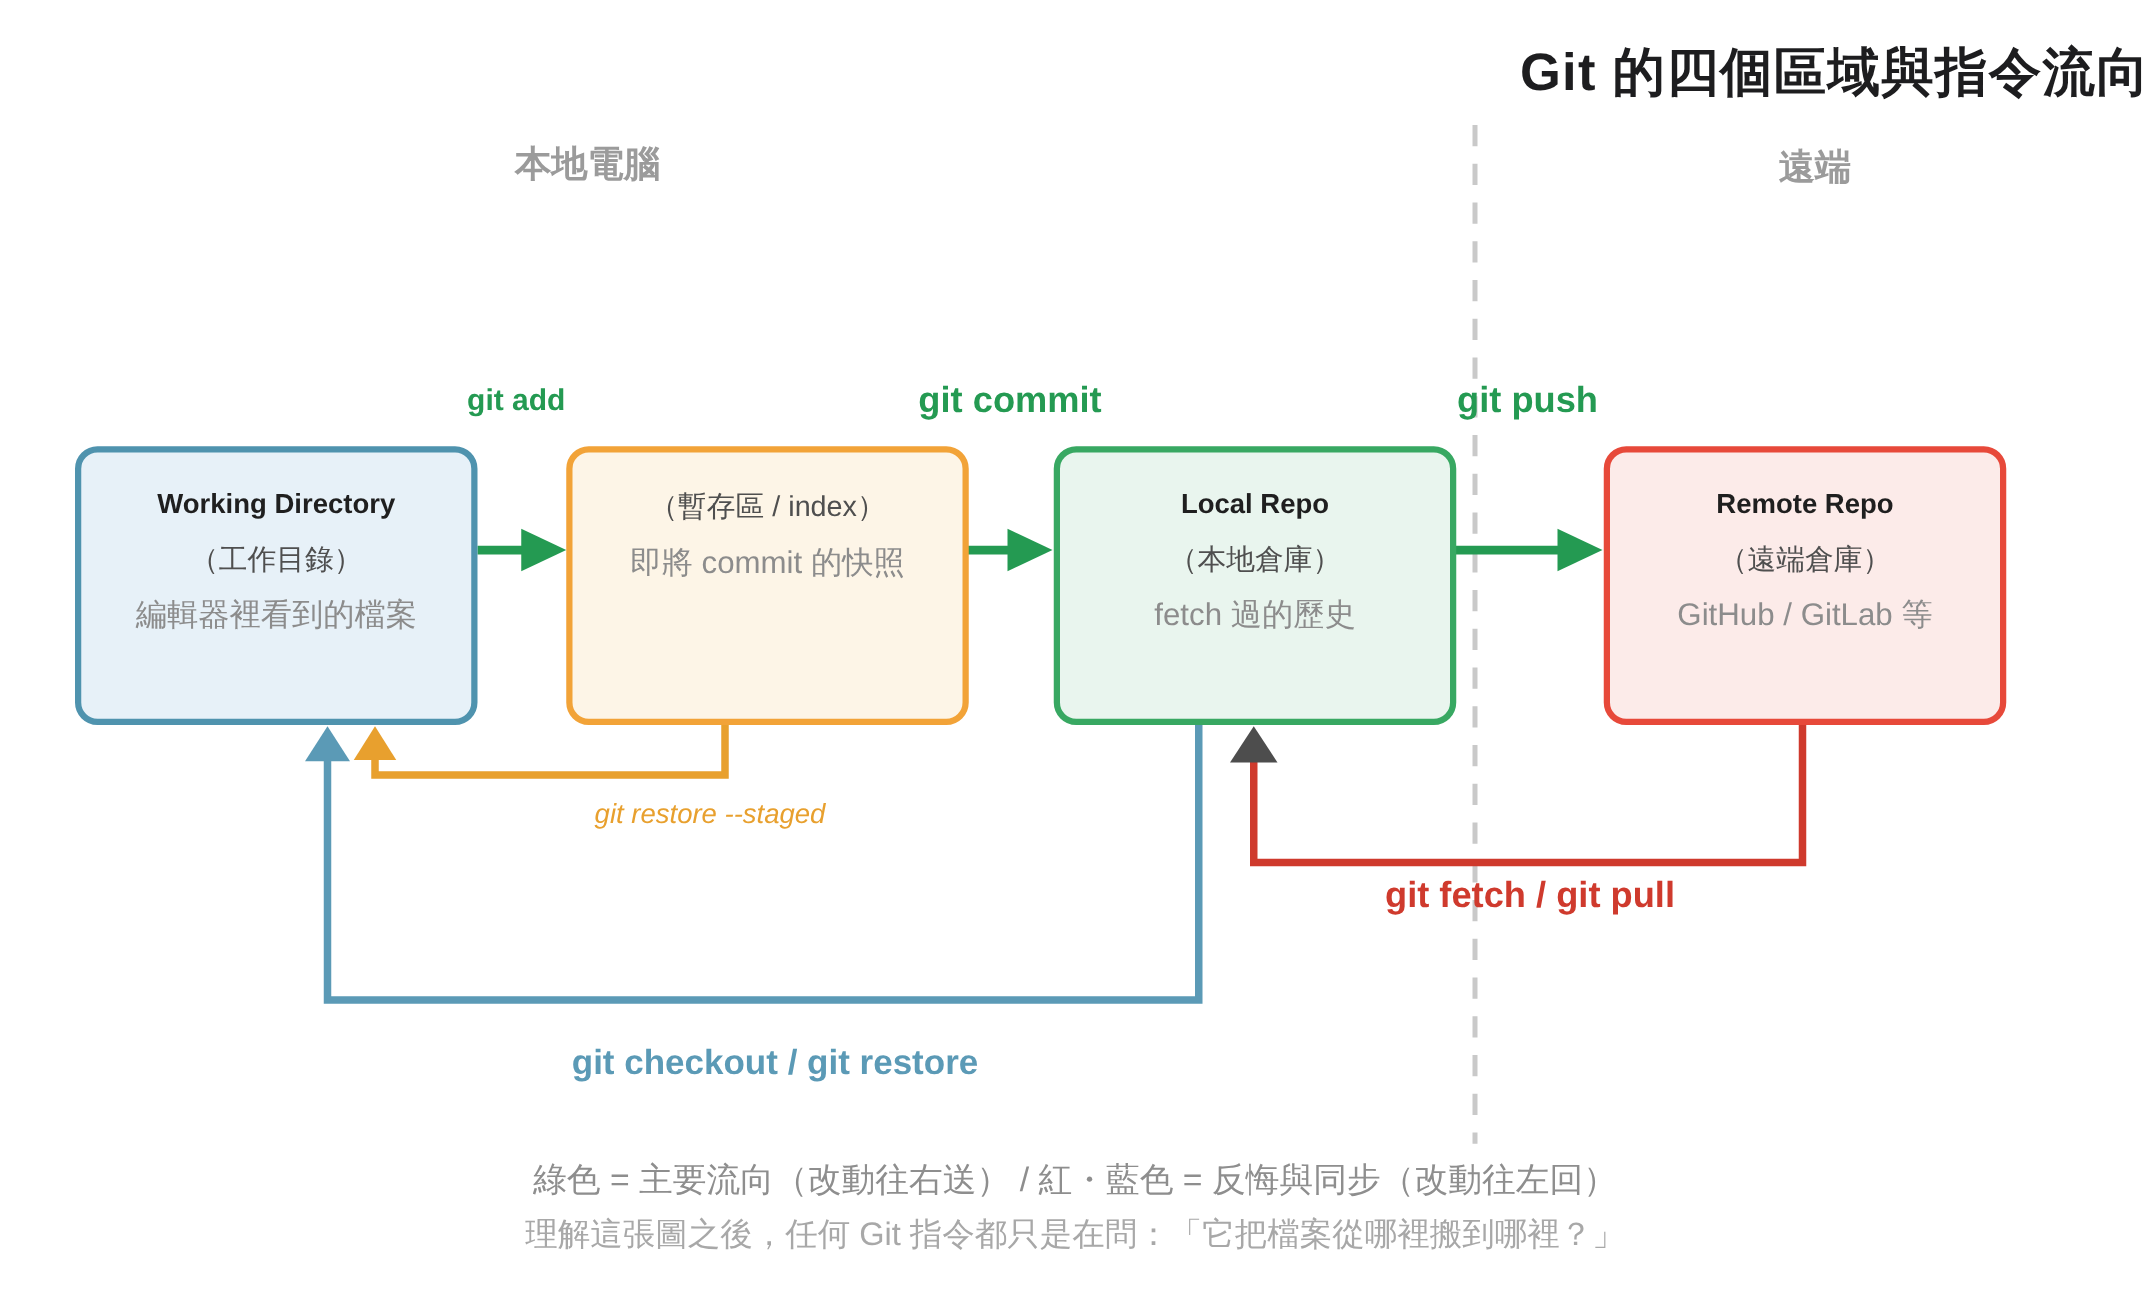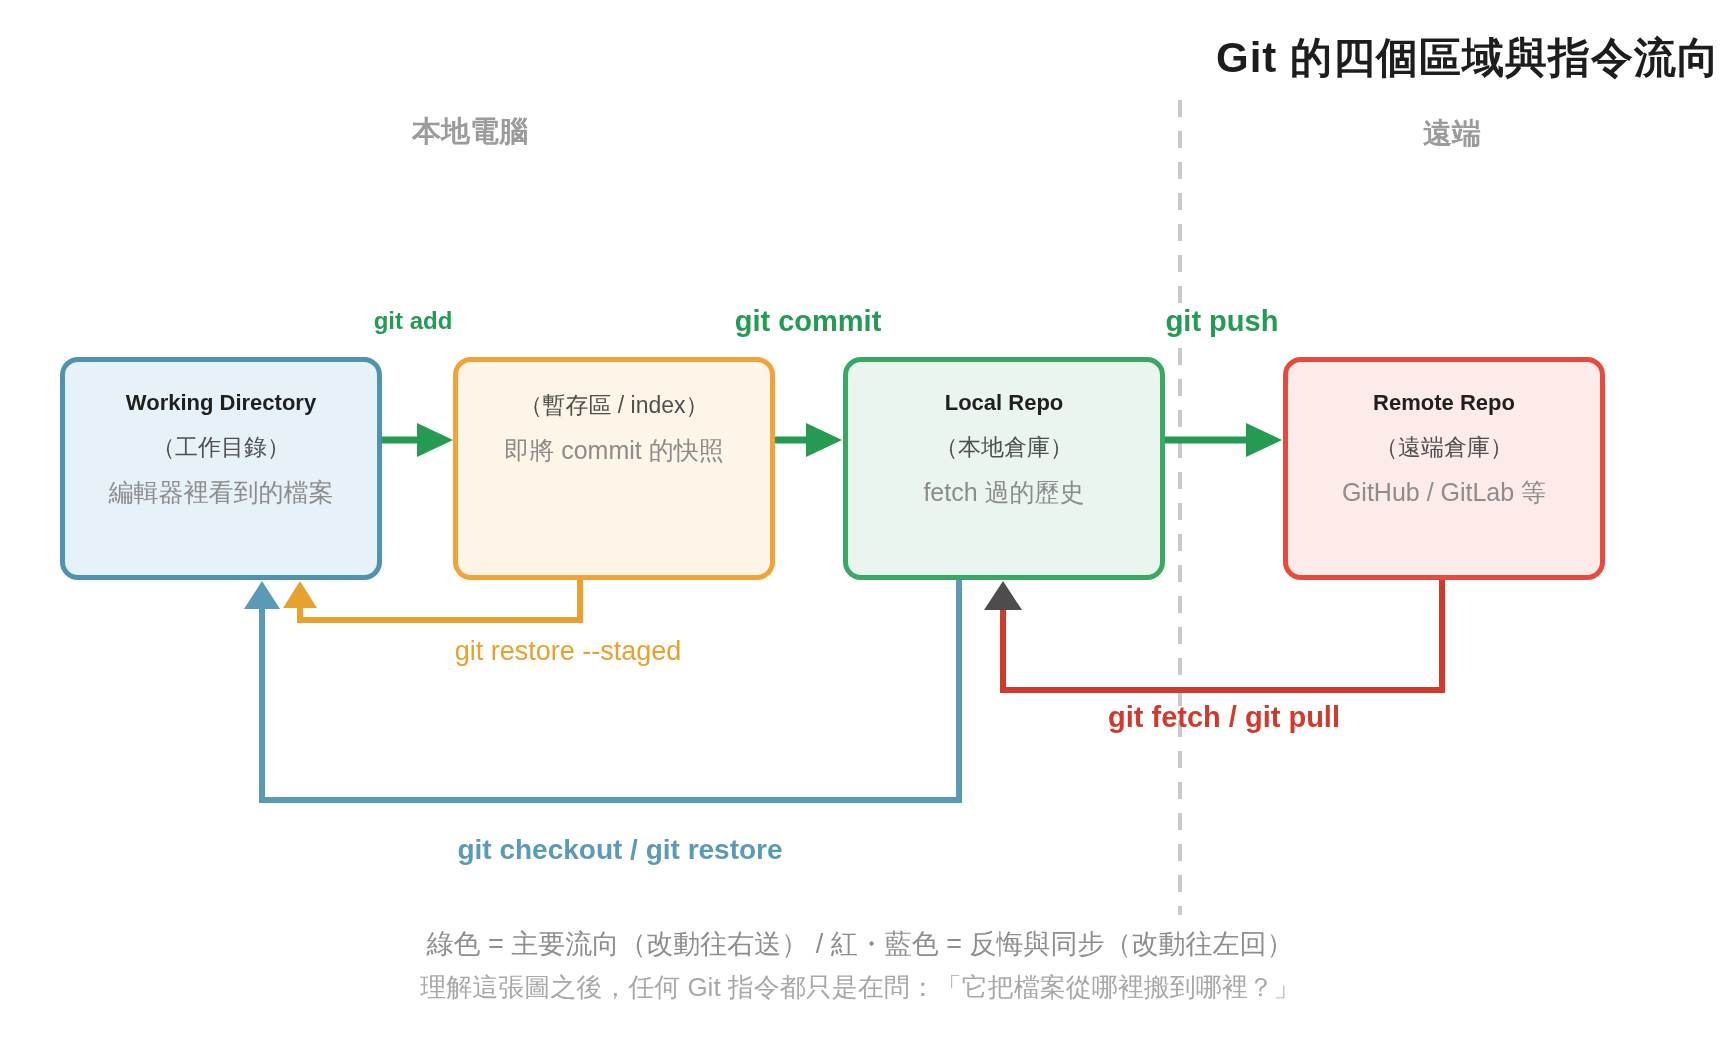--- a/index.html
+++ b/index.html
@@ -41,21 +41,21 @@
   .node-subtitle { font-size: 23px; font-weight: 400; color: var(--node-subtitle, #4f4f4f); line-height: 46px; white-space: nowrap; }
   .node-desc { font-size: 25px; font-weight: 400; color: var(--node-desc, #8c8c8c); line-height: 44px; white-space: nowrap; }
 
   .flow-label {
     position: absolute; transform: translate(-50%, -50%);
     white-space: nowrap; z-index: 2;
   }
   .lbl-add    { left: 413px;  top: 321px; font-size: 24px; font-weight: 700; color: var(--flow-green, #249a52); }
   .lbl-commit { left: 808px;  top: 321px; font-size: 29px; font-weight: 700; color: var(--flow-green, #249a52); }
   .lbl-push   { left: 1222px; top: 321px; font-size: 29px; font-weight: 700; color: var(--flow-green, #249a52); }
-  .lbl-restore-staged { left: 568px;  top: 651px; font-size: 27px; font-weight: 400; color: var(--flow-orange, #e8a02e); }
+  .lbl-restore-staged { left: 568px;  top: 651px; font-size: 22px; font-weight: 400; color: var(--flow-orange, #e8a02e); font-style: italic; }
   .lbl-checkout       { left: 620px;  top: 838px; font-size: 28px; font-weight: 600; color: var(--flow-blue, #5b9ab6); margin-top: 12px; }
   .lbl-fetch-pull     { left: 1224px; top: 717px; font-size: 29px; font-weight: 700; color: var(--flow-red, #cf3a2d); }
 
   .caption {
     position: absolute; left: 0; width: 100%; text-align: center; z-index: 2;
   }
   .caption-legend { top: 926px; font-size: 27px; color: var(--caption1, #8e8e8e); }
   .caption-note   { top: 970px; font-size: 26px; color: var(--caption2, #a8a8a8); }
 </style>
 </head>

